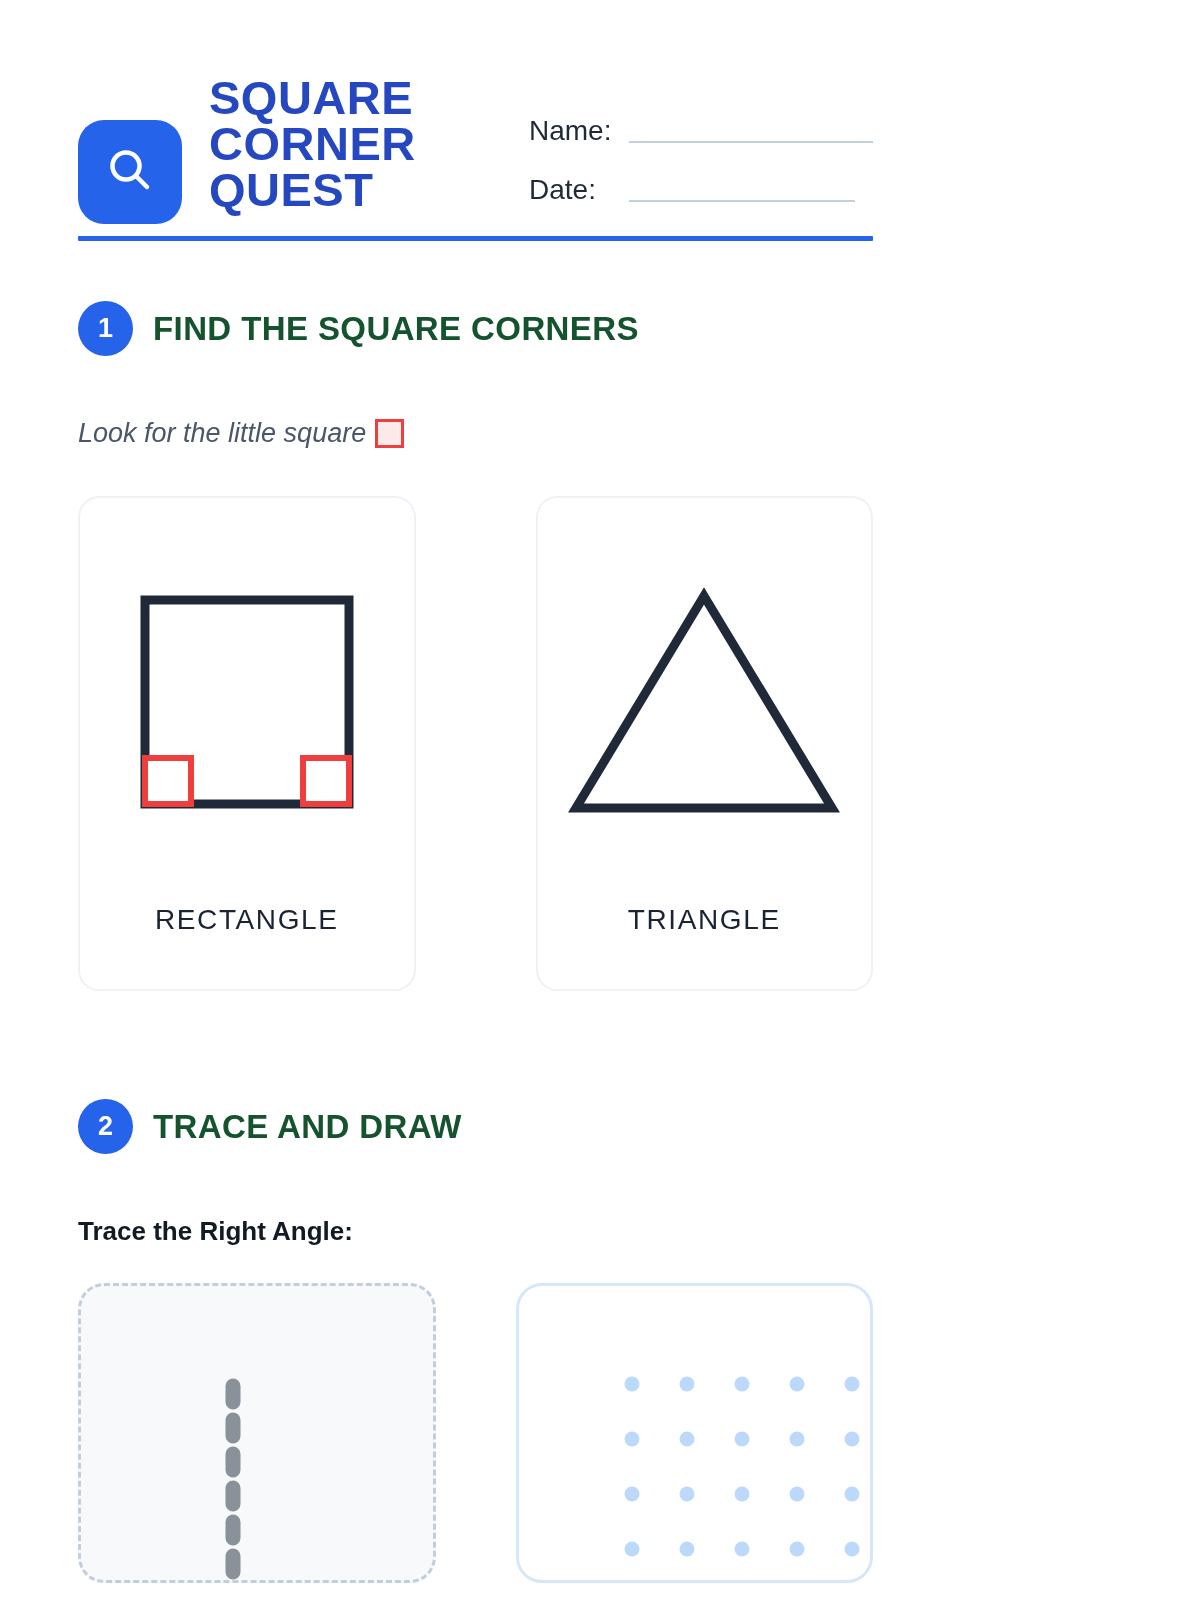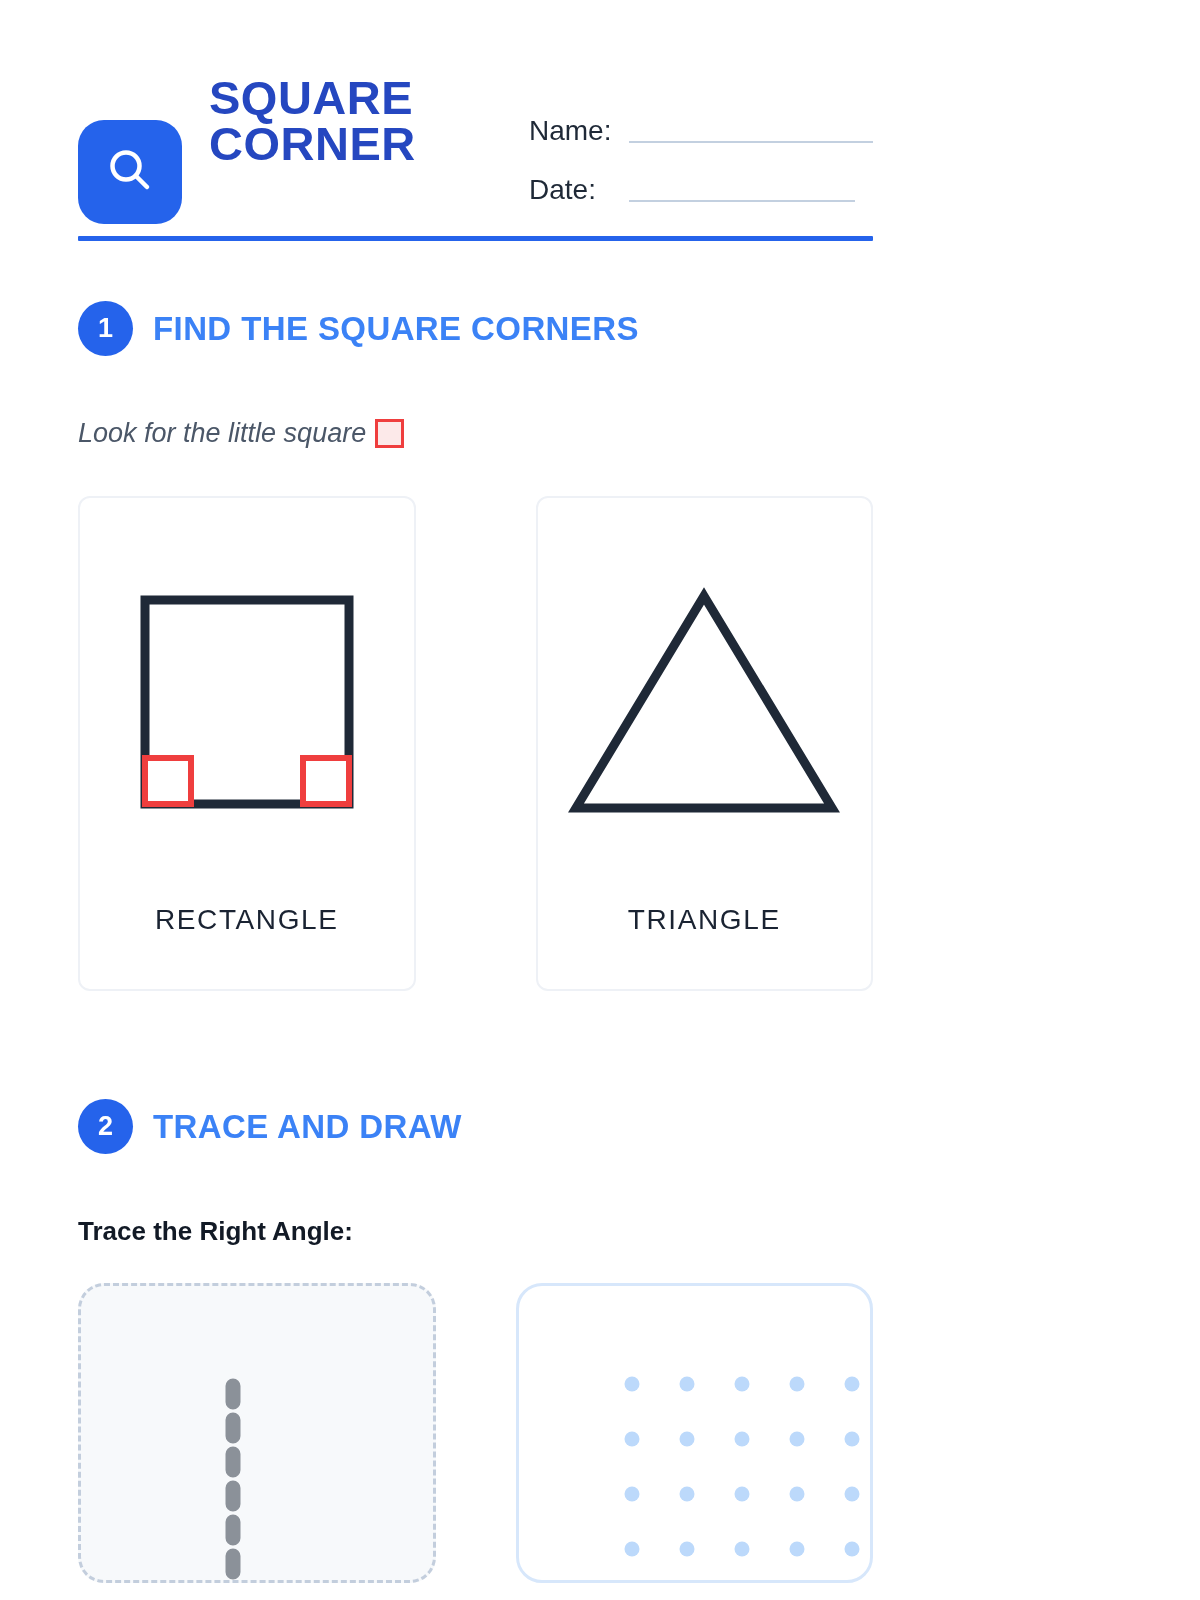--- a/index.html
+++ b/index.html
@@ -109,21 +109,21 @@
     font-weight: bold;
     display: flex;
     align-items: center;
     justify-content: center;
     flex: 0 0 auto;
   }
 
   .section-title {
     font-size: 33px;
     font-weight: bold;
-    color: #3b82f6;
+    color: #14532d;
     letter-spacing: 0.4px;
     text-transform: uppercase;
   }
 
   .instruction {
     margin-top: 62px;
     font-size: 27px;
     font-style: italic;
     color: #4b5768;
     display: flex;
@@ -145,21 +145,21 @@
   .shape-row {
     margin-top: 47px;
     display: flex;
     gap: 120px;
   }
 
   .shape-card {
     width: 427px;
     height: 495px;
     border: 2px solid #eef1f6;
-    border-radius: 12px;
+    border-radius: 21px;
     background: #ffffff;
     display: flex;
     flex-direction: column;
     align-items: center;
     justify-content: center;
   }
 
   .shape-art {
     height: 300px;
     display: flex;
@@ -226,20 +226,21 @@
           <circle cx="24" cy="24" r="13.5" stroke="#ffffff" stroke-width="4.5"></circle>
           <line x1="34" y1="34" x2="45" y2="45" stroke="#ffffff" stroke-width="4.5" stroke-linecap="round"></line>
         </svg>
       </span>
     </div>
 
     <div class="title-block">
       <div class="worksheet-title">
         <span class="tl">SQUARE</span>
         <span class="tl">CORNER</span>
+        <span class="tl">QUEST</span>
       </div>
     </div>
 
     <div class="meta-fields">
       <div class="meta-row name">
         <span class="meta-label">Name:</span>
         <span class="meta-line"></span>
       </div>
       <div class="meta-row date">
         <span class="meta-label">Date:</span>

